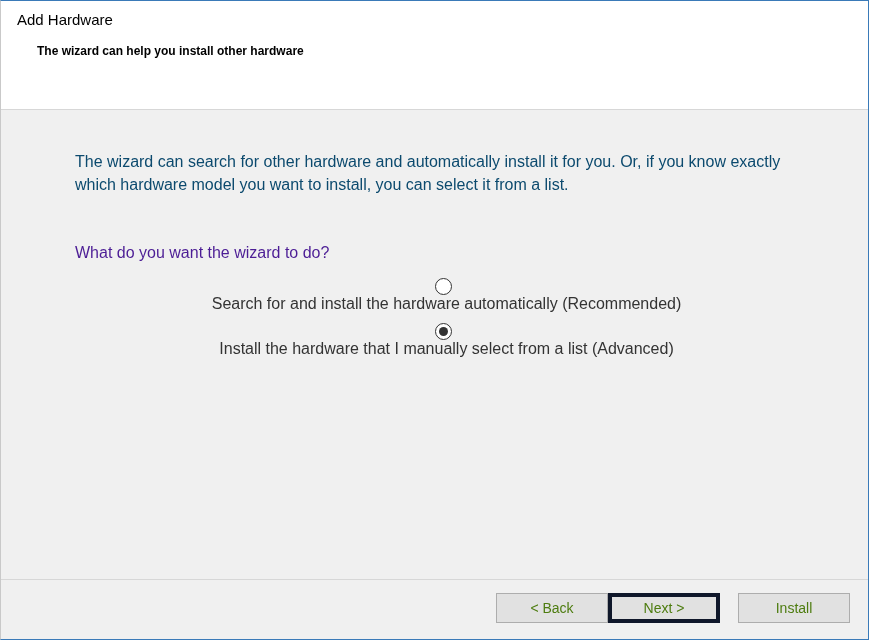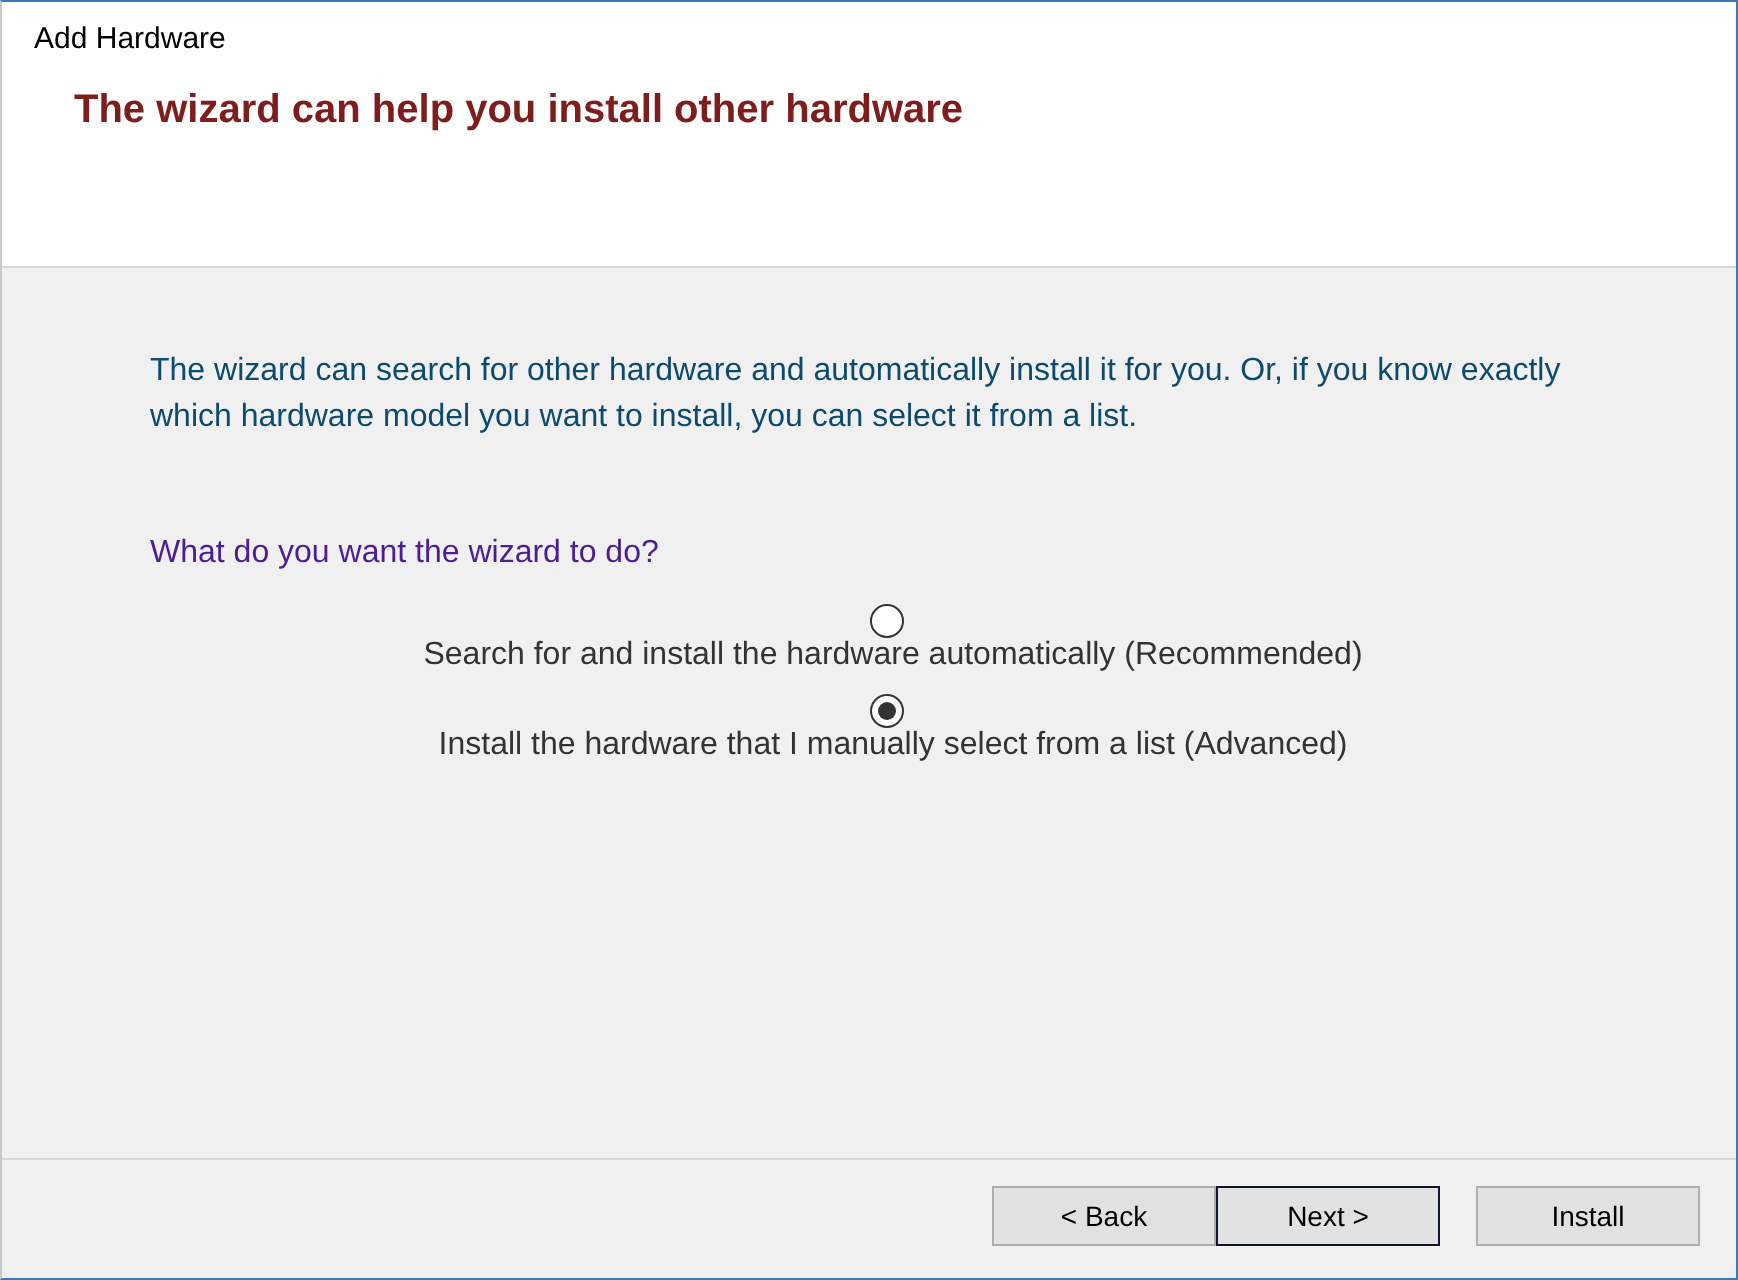--- a/index.html
+++ b/index.html
@@ -18,33 +18,33 @@
       height: 640px;
       border: 1px solid #3a7ab8;
       border-left: 1px solid #c9c9c9;
       background: #fff;
       display: flex;
       flex-direction: column;
     }
     .header {
       background: #fff;
       padding: 10px 16px 0 16px;
-      height: 133px;
+      height: 109px;
       border-bottom: 1px solid #d7d7d7;
     }
     .title {
       font-size: 15px;
       font-weight: 400;
       color: #000;
       margin-bottom: 16px;
     }
     .subtitle {
-      font-size: 20px;
+      font-size: 12px;
       font-weight: 700;
-      color: #7f1d1d;
+      color: #000000;
       margin-left: 20px;
       margin-top: 8px;
     }
     .content {
       background: #f0f0f0;
       flex: 1;
       padding: 40px 74px 0 74px;
     }
     .desc {
       font-size: 16px;
@@ -97,26 +97,26 @@
       justify-content: flex-end;
       gap: 0;
     }
     .btn {
       min-width: 112px;
       height: 30px;
       background: #e1e1e1;
       border: 1px solid #adadad;
       font-family: inherit;
       font-size: 14px;
-      color: #000000;
+      color: #4d7c0f;
       cursor: pointer;
       padding: 0 12px;
     }
     .btn.primary {
-      border: 1px solid #0f172a;
+      border: 4px solid #0f172a;
       background: #e1e1e1;
     }
     .btn-group {
       display: flex;
     }
     .btn-gap {
       width: 18px;
     }
   </style>
 </head>

